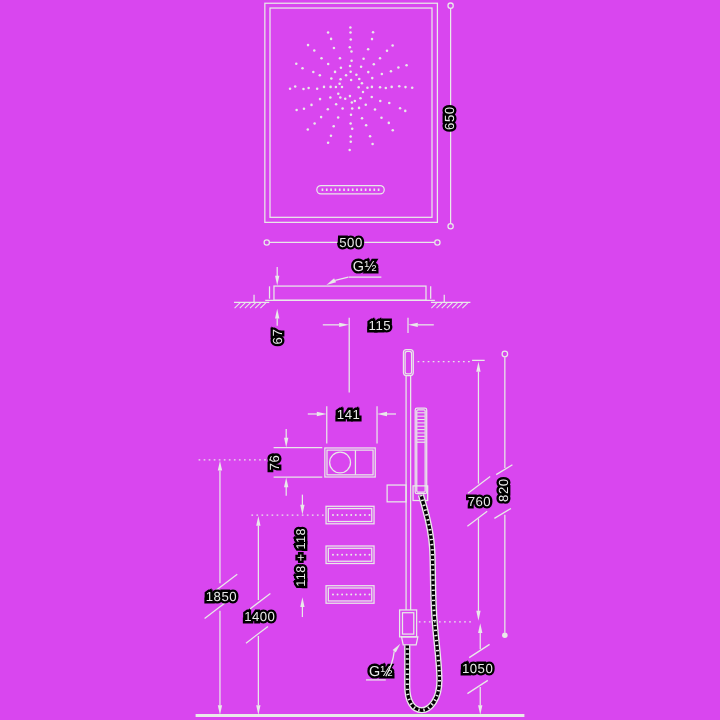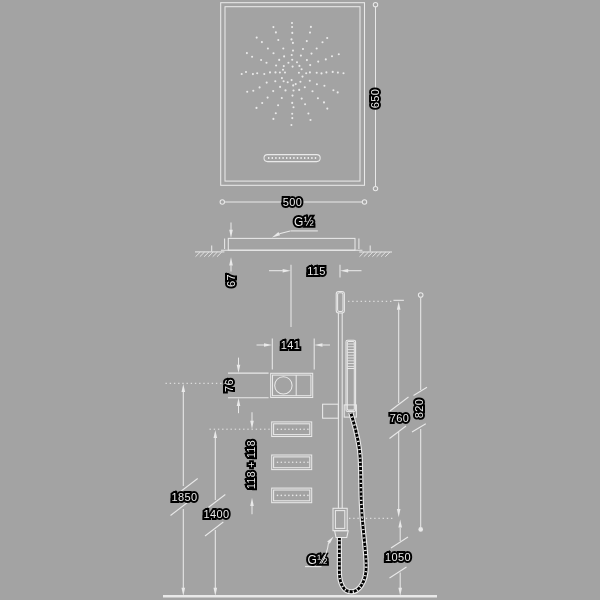--- a/index.html
+++ b/index.html
@@ -1,16 +1,16 @@
 <!DOCTYPE html>
 <html><head>
 <meta charset="utf-8">
 <style>
   html,body{margin:0;padding:0;background:#000;width:600px;height:600px;overflow:hidden}
-  #stage{width:600px;height:600px;position:relative;background:#a3a3a3}
+  #stage{width:600px;height:600px;position:relative;background:#d946ef}
   svg{display:block}
   .s{stroke:#e9e9e9;fill:none;stroke-width:1.05;stroke-linecap:butt}
   .sthick{stroke:#e9e9e9;fill:none;stroke-width:2.4}
   .dotl{stroke:#e9e9e9;fill:none;stroke-width:1;stroke-dasharray:1.4 2.8}
   .slotdot{stroke:#e9e9e9;fill:none;stroke-width:2;stroke-dasharray:1.4 2.2}
   .ar{fill:#e9e9e9;stroke:none}
   .sl{stroke:#e9e9e9;fill:none;stroke-width:1.05}
   text{font-family:"Liberation Sans","DejaVu Sans",sans-serif;fill:#e9e9e9;
        paint-order:stroke;stroke:#000;stroke-width:4px;letter-spacing:.4px}
   .t{font-size:11px}

